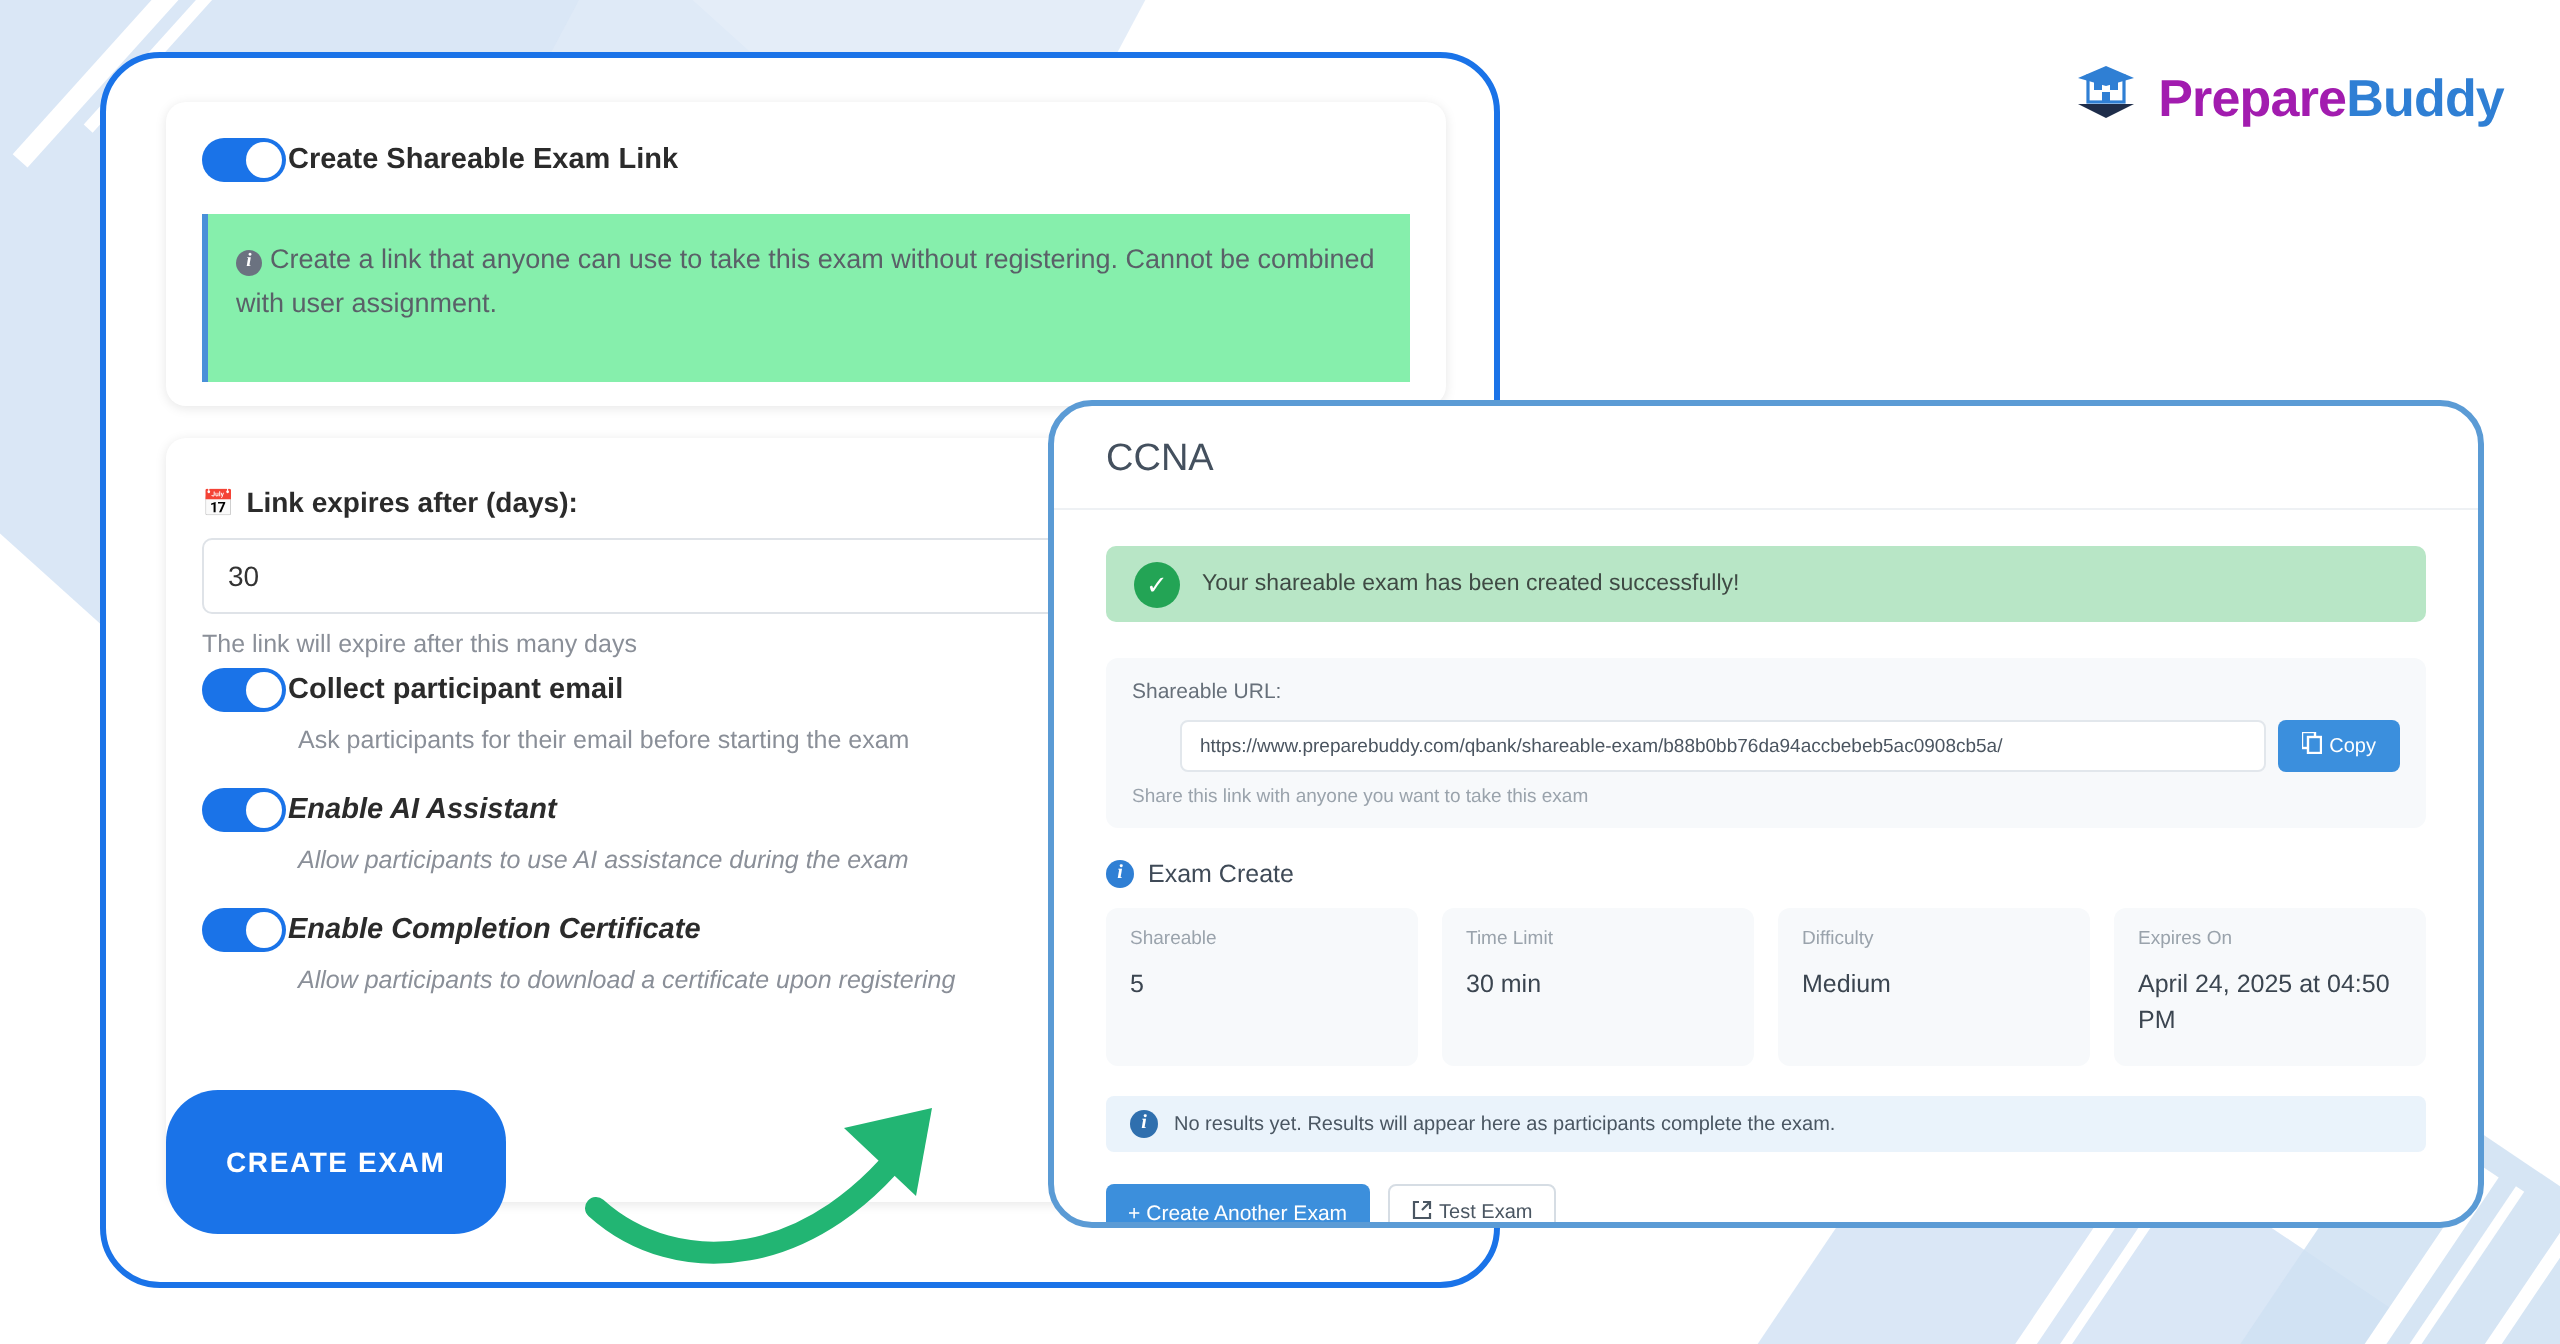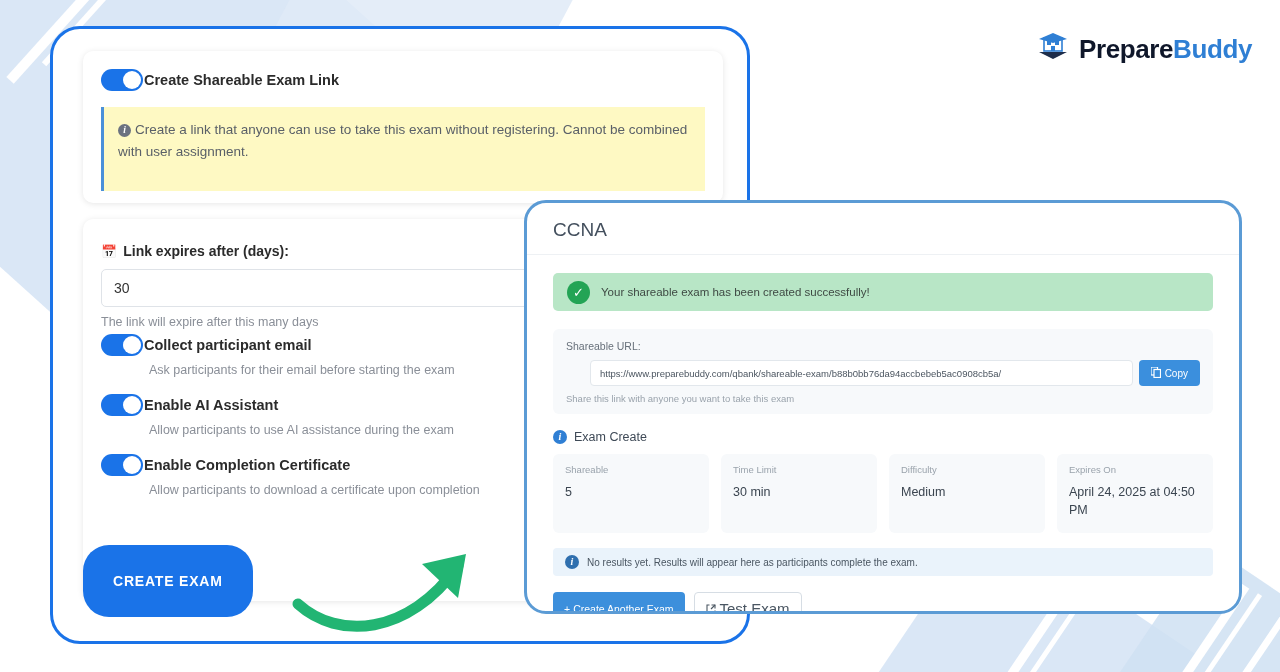--- a/index.html
+++ b/index.html
@@ -103,21 +103,21 @@
   }
   .toggle-help {
     font-size: 12.5px;
     color: #8a8f98;
     margin: 7px 0 0 48px;
   }
 
   
   .info-alert {
     margin-top: 16px;
-    background: #fef9c3;
+    background: #86efac;
     border-left: 3px solid #4a90d9;
     padding: 12px 14px 26px 14px;
     height: 84px;
   }
   .info-alert p {
     font-size: 13.5px;
     color: #5a6068;
     line-height: 1.65;
   }
   .i-badge {
@@ -159,21 +159,21 @@
     background: #fff;
   }
   .input-help {
     margin-top: 8px;
     font-size: 12.5px;
     color: #8a8f98;
   }
 
   .toggle-group { margin-top: 5px; }
   .toggle-group .toggle-row { margin-top: 0; }
-  .tg-block + .tg-block { margin-top: 17px; }
+  .tg-block + .tg-block { margin-top: 17px; font-style: italic; }
 
   .create-exam-btn {
     position: absolute;
     left: 30px; bottom: 24px;
     background: #1a73e8;
     color: #ffffff;
     border: none;
     border-radius: 26px;
     padding: 28px 30px;
     font-size: 14px;
@@ -339,21 +339,21 @@
     align-items: center;
     gap: 3px;
     font-family: "Liberation Sans", sans-serif;
   }
   .btn-outline {
     background: #fff;
     color: #4a5662;
     border: 1px solid #d6dde4;
     border-radius: 4px;
     padding: 7px 11px;
-    font-size: 15px;
+    font-size: 10px;
     cursor: pointer;
     display: flex;
     align-items: center;
     gap: 4px;
     font-family: "Liberation Sans", sans-serif;
   }
 
   
   .logo {
     position: absolute;
@@ -361,21 +361,21 @@
     display: flex;
     align-items: center;
     gap: 9px;
     z-index: 5;
   }
   .logo-text {
     font-size: 26px;
     font-weight: bold;
     letter-spacing: -.4px;
   }
-  .logo-prepare { color: #0f172a; }
+  .logo-prepare { color: #a21caf; }
   .logo-buddy { color: #2f7fd4; }
 </style>
 </head>
 <body>
 
 <div class="bg-layer">
   <div class="bg-shape bg-tl"></div>
   <div class="bg-shape bg-tm"></div>
   <div class="bg-stripe bg-tl-stripe-a"></div>
   <div class="bg-stripe bg-tl-stripe-b"></div>
@@ -437,21 +437,21 @@
           <span class="toggle-label">Enable AI Assistant</span>
         </div>
         <div class="toggle-help">Allow participants to use AI assistance during the exam</div>
       </div>
 
       <div class="tg-block">
         <div class="toggle-row">
           <div class="toggle"></div>
           <span class="toggle-label">Enable Completion Certificate</span>
         </div>
-        <div class="toggle-help">Allow participants to download a certificate upon completion</div>
+        <div class="toggle-help">Allow participants to download a certificate upon registering</div>
       </div>
     </div>
   </div>
 
   <button class="create-exam-btn">CREATE EXAM</button>
 </div>
 
 <div class="green-arrow">
   <svg width="200" height="90" viewBox="0 0 200 90">
     <path d="M8 56 C 48 92, 118 88, 168 18" stroke="#22b573" stroke-width="11" fill="none" stroke-linecap="round"></path>

